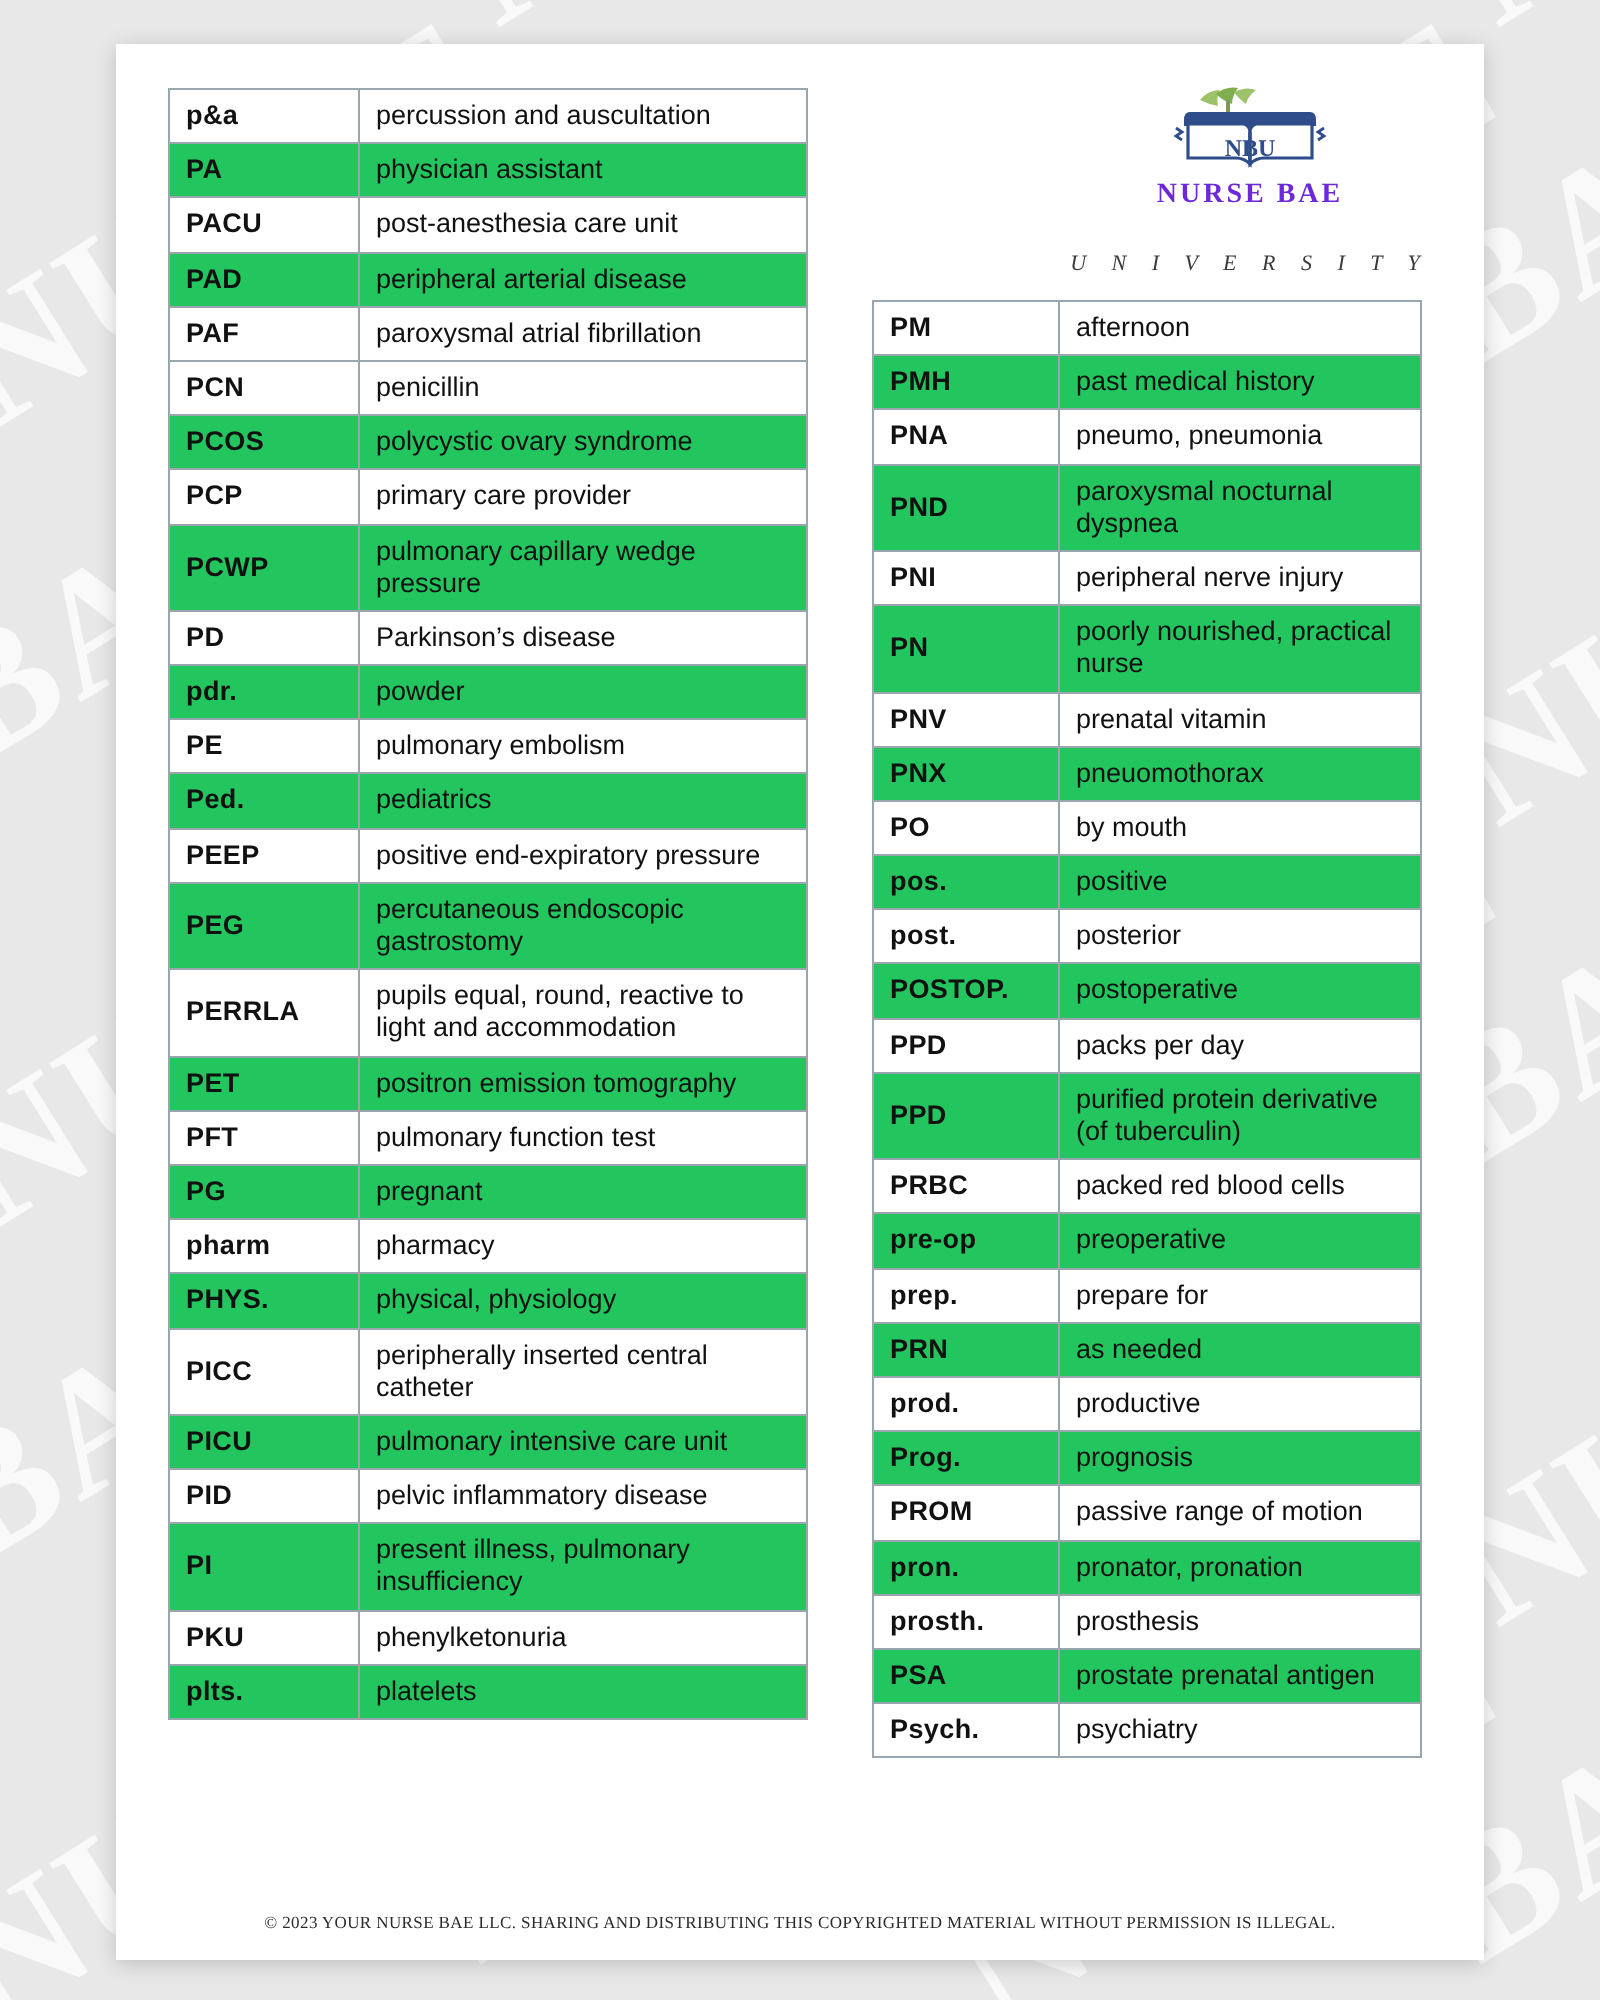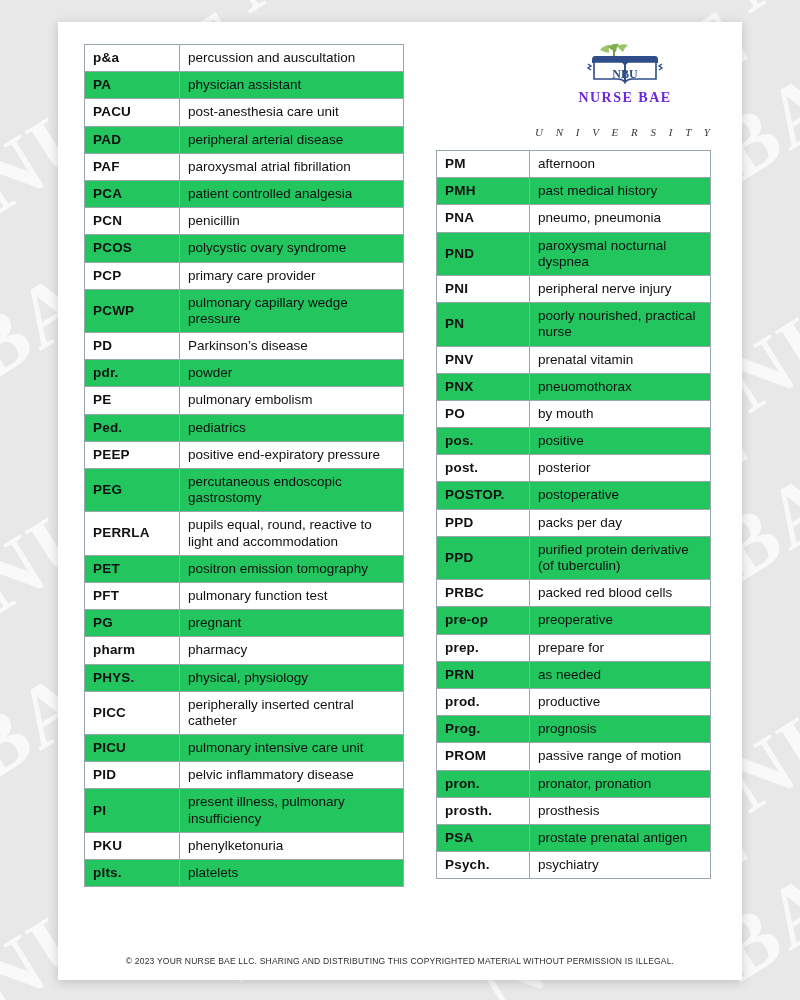--- a/index.html
+++ b/index.html
@@ -111,21 +111,21 @@
   
   .footer {
     position: absolute;
     left: 0;
     right: 0;
     bottom: 14px;
     text-align: center;
     font-size: 8.5px;
     color: #2b2b2b;
     letter-spacing: 0.2px;
-    font-family: Liberation Sans, sans-serif;
+    font-family: Liberation Serif, serif;
   }
 </style>
 </head>
 <body>
 
 <div class="page-bg">
   <div id="watermark-layer">
       <div class="wm" style="left: -290px; top: -140px;">NURSE</div>
       <div class="wm" style="left: -40px; top: -140px;">BAE</div>
       <div class="wm" style="left: 210px; top: -140px;">NURSE</div>
@@ -197,24 +197,20 @@
             <td class="v">post-anesthesia care unit</td>
           </tr>
           <tr class="alt">
             <td class="k">PAD</td>
             <td class="v">peripheral arterial disease</td>
           </tr>
           <tr>
             <td class="k">PAF</td>
             <td class="v">paroxysmal atrial fibrillation</td>
           </tr>
-          <tr class="alt">
-            <td class="k">PCA</td>
-            <td class="v">patient controlled analgesia</td>
-          </tr>
           <tr>
             <td class="k">PCN</td>
             <td class="v">penicillin</td>
           </tr>
           <tr class="alt">
             <td class="k">PCOS</td>
             <td class="v">polycystic ovary syndrome</td>
           </tr>
           <tr>
             <td class="k">PCP</td>

